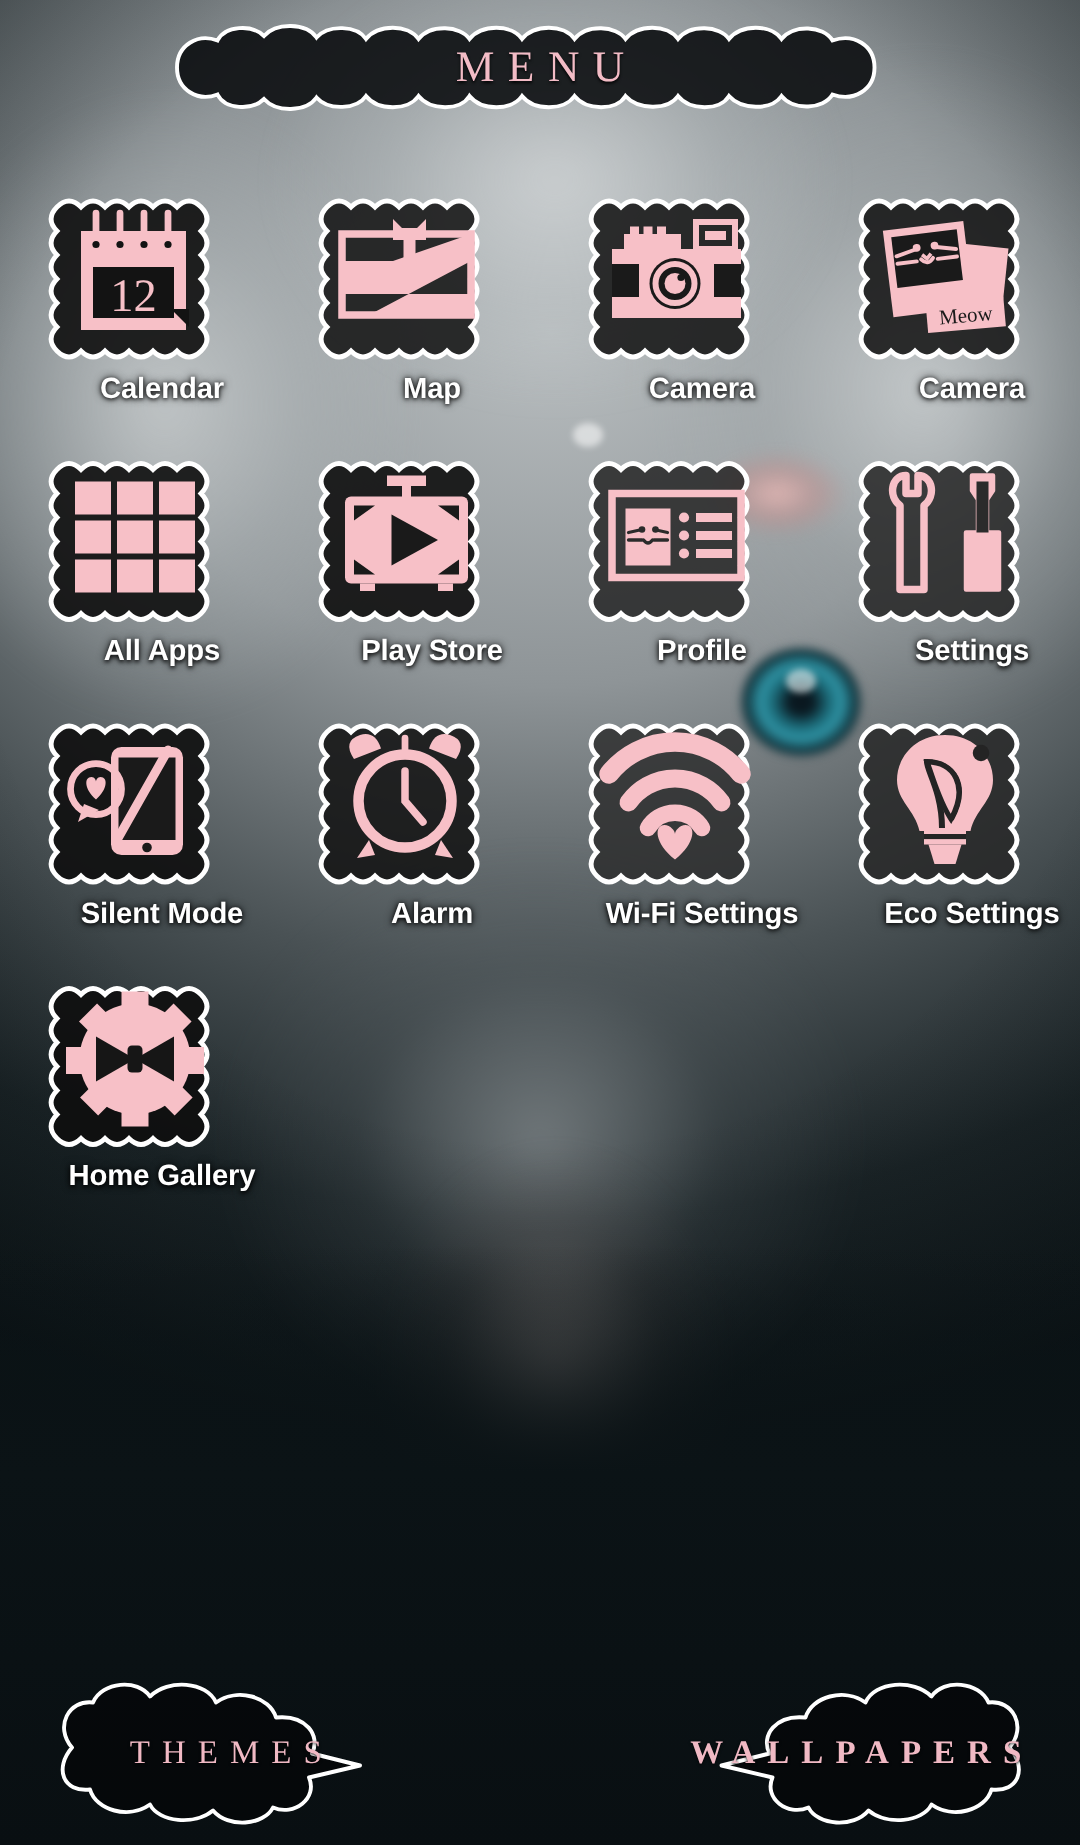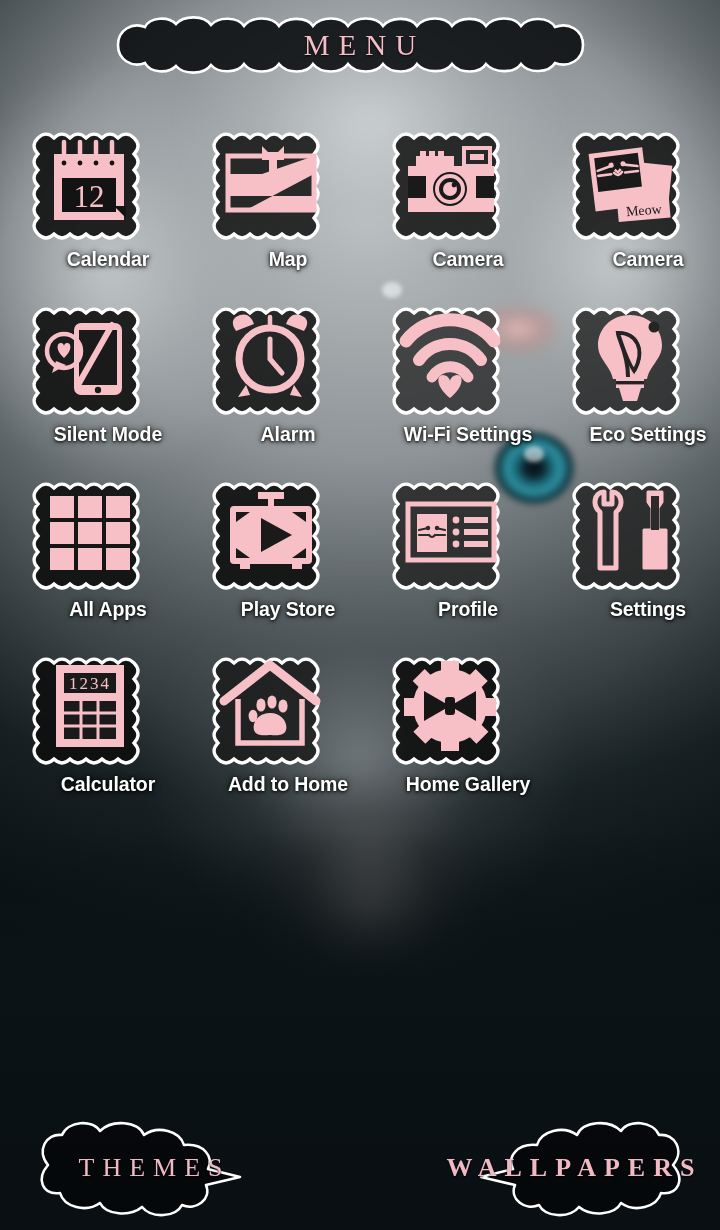--- a/index.html
+++ b/index.html
@@ -59,21 +59,21 @@
     white-space:nowrap;letter-spacing:-.1px;margin-left:36px;
   }
 
   
   .bottom{position:absolute;left:0;top:1105px;width:720px;height:125px;}
   .bb{position:absolute;top:8px;width:285px;height:110px;}
   .bb.left{left:8px;}
   .bb.right{left:428px;font-weight:bold;}
   .bb .txt{
     position:absolute;inset:0;display:flex;align-items:center;justify-content:center;
-    font-family:"Liberation Serif",serif;font-size:26px;letter-spacing:8px;
+    font-family:"Liberation Serif",serif;font-size:22px;letter-spacing:8px;
     color:#f0b9c4;text-indent:8px;text-shadow:0 1px 2px rgba(0,0,0,.9);
   }
 </style>
 </head>
 <body>
 
 <div id="stage">
 
   <div class="wall">
     <div class="wall-base"></div>
@@ -205,84 +205,20 @@
         <div class="label">Camera</div>
       </div>
     </div>
 
     <div class="row">
 
       <div class="cell">
         <div class="tile">
             <svg class="art" viewBox="0 0 128 126">
           <path d="M12 20 q8-8 16 0 q8-8 16 0 q8-8 16 0 q8-8 16 0 q8-8 16 0 q8-8 16 0 q8 8 0 16 q8 8 0 16 q8 8 0 16 q8 8 0 16 q8 8 0 16 q8 8 0 16 q-8 8-16 0 q-8 8-16 0 q-8 8-16 0 q-8 8-16 0 q-8 8-16 0 q-8 8-16 0 q-8-8 0-16 q-8-8 0-16 q-8-8 0-16 q-8-8 0-16 q-8-8 0-16 q-8-8 0-16 Z" fill="rgba(14,14,14,.9)" stroke="#fff" stroke-width="3.2"></path>
-          <rect x="48" y="30" width="48" height="72" rx="7" fill="#f7c0c7"></rect>
-          <rect x="53" y="37" width="38" height="55" fill="#1a1a1a"></rect>
-          <circle cx="72" cy="97" r="3.2" fill="#1a1a1a"></circle>
-          <path d="M86 32 L52 92" stroke="#f7c0c7" stroke-width="6" stroke-linecap="round"></path>
-          <circle cx="38" cy="58" r="17" fill="none" stroke="#f7c0c7" stroke-width="4.5"></circle>
-          <path d="M30 68 L26 80 L40 72 Z" fill="#f7c0c7"></path>
-          <path d="M38 65 C30 58 30 50 35 50 C37 50 38 52 38 53 C38 52 39 50 41 50 C46 50 46 58 38 65 Z" fill="#f7c0c7"></path>
-        </svg>
-          </div>
-        <div class="label">Silent Mode</div>
-      </div>
-
-      <div class="cell">
-        <div class="tile">
-            <svg class="art" viewBox="0 0 128 126">
-          <path d="M12 20 q8-8 16 0 q8-8 16 0 q8-8 16 0 q8-8 16 0 q8-8 16 0 q8-8 16 0 q8 8 0 16 q8 8 0 16 q8 8 0 16 q8 8 0 16 q8 8 0 16 q8 8 0 16 q-8 8-16 0 q-8 8-16 0 q-8 8-16 0 q-8 8-16 0 q-8 8-16 0 q-8 8-16 0 q-8-8 0-16 q-8-8 0-16 q-8-8 0-16 q-8-8 0-16 q-8-8 0-16 q-8-8 0-16 Z" fill="rgba(18,18,18,.86)" stroke="#fff" stroke-width="3.2"></path>
-          <path d="M30 38 q-8-12 4-16 q10-3 14 9 Z" fill="#f7c0c7"></path>
-          <path d="M98 38 q8-12-4-16 q-10-3-14 9 Z" fill="#f7c0c7"></path>
-          <line x1="64" y1="24" x2="64" y2="34" stroke="#f7c0c7" stroke-width="4.5" stroke-linecap="round"></line>
-          <circle cx="64" cy="66" r="31" fill="none" stroke="#f7c0c7" stroke-width="7"></circle>
-          <path d="M64 46 L64 66 L76 80" fill="none" stroke="#f7c0c7" stroke-width="5" stroke-linecap="round"></path>
-          <path d="M40 92 L32 104 L44 102 Z" fill="#f7c0c7"></path>
-          <path d="M88 92 L96 104 L84 102 Z" fill="#f7c0c7"></path>
-        </svg>
-          </div>
-        <div class="label">Alarm</div>
-      </div>
-
-      <div class="cell">
-        <div class="tile">
-            <svg class="art" viewBox="0 0 128 126">
-          <path d="M12 20 q8-8 16 0 q8-8 16 0 q8-8 16 0 q8-8 16 0 q8-8 16 0 q8-8 16 0 q8 8 0 16 q8 8 0 16 q8 8 0 16 q8 8 0 16 q8 8 0 16 q8 8 0 16 q-8 8-16 0 q-8 8-16 0 q-8 8-16 0 q-8 8-16 0 q-8 8-16 0 q-8 8-16 0 q-8-8 0-16 q-8-8 0-16 q-8-8 0-16 q-8-8 0-16 q-8-8 0-16 q-8-8 0-16 Z" fill="rgba(40,40,40,.78)" stroke="#fff" stroke-width="3.2"></path>
-          <path d="M20 48 A56 56 0 0 1 108 48" fill="none" stroke="#f7c0c7" stroke-width="13" stroke-linecap="round"></path>
-          <path d="M33 67 A38 38 0 0 1 95 67" fill="none" stroke="#f7c0c7" stroke-width="12" stroke-linecap="round"></path>
-          <path d="M46 84 A21 21 0 0 1 82 84" fill="none" stroke="#f7c0c7" stroke-width="11" stroke-linecap="round"></path>
-          <path d="M64 105 C50 94 50 82 57 82 C61 82 64 86 64 88 C64 86 67 82 71 82 C78 82 78 94 64 105 Z" fill="#f7c0c7"></path>
-        </svg>
-          </div>
-        <div class="label">Wi-Fi Settings</div>
-      </div>
-
-      <div class="cell">
-        <div class="tile">
-            <svg class="art" viewBox="0 0 128 126">
-          <path d="M12 20 q8-8 16 0 q8-8 16 0 q8-8 16 0 q8-8 16 0 q8-8 16 0 q8-8 16 0 q8 8 0 16 q8 8 0 16 q8 8 0 16 q8 8 0 16 q8 8 0 16 q8 8 0 16 q-8 8-16 0 q-8 8-16 0 q-8 8-16 0 q-8 8-16 0 q-8 8-16 0 q-8 8-16 0 q-8-8 0-16 q-8-8 0-16 q-8-8 0-16 q-8-8 0-16 q-8-8 0-16 q-8-8 0-16 Z" fill="rgba(36,36,36,.82)" stroke="#fff" stroke-width="3.2"></path>
-          <path d="M64 22 C44 22 32 37 32 52 C32 66 44 72 47 86 L81 86 C84 72 96 66 96 52 C96 37 84 22 64 22 Z" fill="#f7c0c7"></path>
-          <rect x="50" y="86" width="28" height="9" fill="#f7c0c7"></rect>
-          <path d="M53 95 L75 95 L71 108 L57 108 Z" fill="#f7c0c7"></path>
-          <rect x="50" y="88" width="28" height="3.4" fill="#242424"></rect>
-          <path d="M62 84 C62 60 52 46 52 40 C70 40 80 56 68 78" fill="none" stroke="#242424" stroke-width="4"></path>
-          <path d="M52 40 C70 40 80 56 68 78 C60 66 56 50 52 40 Z" fill="#f7c0c7" stroke="#242424" stroke-width="3.4"></path>
-          <circle cx="88" cy="34" r="5.5" fill="#242424"></circle>
-        </svg>
-          </div>
-        <div class="label">Eco Settings</div>
-      </div>
-    </div>
-
-    <div class="row">
-
-      <div class="cell">
-        <div class="tile">
-            <svg class="art" viewBox="0 0 128 126">
-          <path d="M12 20 q8-8 16 0 q8-8 16 0 q8-8 16 0 q8-8 16 0 q8-8 16 0 q8-8 16 0 q8 8 0 16 q8 8 0 16 q8 8 0 16 q8 8 0 16 q8 8 0 16 q8 8 0 16 q-8 8-16 0 q-8 8-16 0 q-8 8-16 0 q-8 8-16 0 q-8 8-16 0 q-8 8-16 0 q-8-8 0-16 q-8-8 0-16 q-8-8 0-16 q-8-8 0-16 q-8-8 0-16 q-8-8 0-16 Z" fill="rgba(14,14,14,.9)" stroke="#fff" stroke-width="3.2"></path>
           <g fill="#f7c0c7">
             <rect x="24" y="28" width="24" height="22"></rect>
                 <rect x="52" y="28" width="24" height="22"></rect>
                 <rect x="80" y="28" width="24" height="22"></rect>
             <rect x="24" y="54" width="24" height="22"></rect>
                 <rect x="52" y="54" width="24" height="22"></rect>
                 <rect x="80" y="54" width="24" height="22"></rect>
             <rect x="24" y="80" width="24" height="22"></rect>
                 <rect x="52" y="80" width="24" height="22"></rect>
                 <rect x="80" y="80" width="24" height="22"></rect>
@@ -351,53 +287,82 @@
         <div class="label">Settings</div>
       </div>
     </div>
 
     <div class="row">
 
       <div class="cell">
         <div class="tile">
             <svg class="art" viewBox="0 0 128 126">
           <path d="M12 20 q8-8 16 0 q8-8 16 0 q8-8 16 0 q8-8 16 0 q8-8 16 0 q8-8 16 0 q8 8 0 16 q8 8 0 16 q8 8 0 16 q8 8 0 16 q8 8 0 16 q8 8 0 16 q-8 8-16 0 q-8 8-16 0 q-8 8-16 0 q-8 8-16 0 q-8 8-16 0 q-8 8-16 0 q-8-8 0-16 q-8-8 0-16 q-8-8 0-16 q-8-8 0-16 q-8-8 0-16 q-8-8 0-16 Z" fill="rgba(14,14,14,.9)" stroke="#fff" stroke-width="3.2"></path>
-          <rect x="30" y="22" width="68" height="82" fill="#f7c0c7"></rect>
-          <rect x="38" y="30" width="52" height="20" fill="#1a1a1a"></rect>
-          <text x="64" y="46" font-family="Liberation Serif, serif" font-size="17" fill="#f7c0c7" text-anchor="middle" letter-spacing="2">1234</text>
-          <rect x="38" y="58" width="52" height="38" fill="#1a1a1a"></rect>
-          <g stroke="#f7c0c7" stroke-width="3">
-            <line x1="55" y1="58" x2="55" y2="96"></line>
-                <line x1="72" y1="58" x2="72" y2="96"></line>
-            <line x1="38" y1="70" x2="90" y2="70"></line>
-                <line x1="38" y1="83" x2="90" y2="83"></line>
-          </g>
-        </svg>
-          </div>
-        <div class="label">Calculator</div>
-      </div>
-
-
-      <div class="cell">
-        <div class="tile">
-            <svg class="art" viewBox="0 0 128 126">
-          <path d="M12 20 q8-8 16 0 q8-8 16 0 q8-8 16 0 q8-8 16 0 q8-8 16 0 q8-8 16 0 q8 8 0 16 q8 8 0 16 q8 8 0 16 q8 8 0 16 q8 8 0 16 q8 8 0 16 q-8 8-16 0 q-8 8-16 0 q-8 8-16 0 q-8 8-16 0 q-8 8-16 0 q-8 8-16 0 q-8-8 0-16 q-8-8 0-16 q-8-8 0-16 q-8-8 0-16 q-8-8 0-16 q-8-8 0-16 Z" fill="rgba(26,26,26,.82)" stroke="#fff" stroke-width="3.2"></path>
-          <path d="M18 58 L64 22 L110 58" fill="none" stroke="#f7c0c7" stroke-width="9" stroke-linecap="round" stroke-linejoin="round"></path>
-          <path d="M32 56 L32 100 L96 100 L96 56" fill="none" stroke="#f7c0c7" stroke-width="5.5"></path>
-          <g fill="#f7c0c7">
-            <ellipse cx="55" cy="62" rx="4.6" ry="6.6"></ellipse>
-            <ellipse cx="66" cy="59" rx="4.6" ry="6.6"></ellipse>
-            <ellipse cx="77" cy="63" rx="4.6" ry="6.6"></ellipse>
-            <ellipse cx="47" cy="73" rx="4.4" ry="6.2"></ellipse>
-            <path d="M64 70 C76 70 82 80 80 87 C78 94 68 92 64 92 C60 92 50 94 48 87 C46 80 52 70 64 70 Z"></path>
-          </g>
-        </svg>
-          </div>
-        <div class="label">Add to Home</div>
-      </div>
+          <rect x="48" y="30" width="48" height="72" rx="7" fill="#f7c0c7"></rect>
+          <rect x="53" y="37" width="38" height="55" fill="#1a1a1a"></rect>
+          <circle cx="72" cy="97" r="3.2" fill="#1a1a1a"></circle>
+          <path d="M86 32 L52 92" stroke="#f7c0c7" stroke-width="6" stroke-linecap="round"></path>
+          <circle cx="38" cy="58" r="17" fill="none" stroke="#f7c0c7" stroke-width="4.5"></circle>
+          <path d="M30 68 L26 80 L40 72 Z" fill="#f7c0c7"></path>
+          <path d="M38 65 C30 58 30 50 35 50 C37 50 38 52 38 53 C38 52 39 50 41 50 C46 50 46 58 38 65 Z" fill="#f7c0c7"></path>
+        </svg>
+          </div>
+        <div class="label">Silent Mode</div>
+      </div>
+
+      <div class="cell">
+        <div class="tile">
+            <svg class="art" viewBox="0 0 128 126">
+          <path d="M12 20 q8-8 16 0 q8-8 16 0 q8-8 16 0 q8-8 16 0 q8-8 16 0 q8-8 16 0 q8 8 0 16 q8 8 0 16 q8 8 0 16 q8 8 0 16 q8 8 0 16 q8 8 0 16 q-8 8-16 0 q-8 8-16 0 q-8 8-16 0 q-8 8-16 0 q-8 8-16 0 q-8 8-16 0 q-8-8 0-16 q-8-8 0-16 q-8-8 0-16 q-8-8 0-16 q-8-8 0-16 q-8-8 0-16 Z" fill="rgba(18,18,18,.86)" stroke="#fff" stroke-width="3.2"></path>
+          <path d="M30 38 q-8-12 4-16 q10-3 14 9 Z" fill="#f7c0c7"></path>
+          <path d="M98 38 q8-12-4-16 q-10-3-14 9 Z" fill="#f7c0c7"></path>
+          <line x1="64" y1="24" x2="64" y2="34" stroke="#f7c0c7" stroke-width="4.5" stroke-linecap="round"></line>
+          <circle cx="64" cy="66" r="31" fill="none" stroke="#f7c0c7" stroke-width="7"></circle>
+          <path d="M64 46 L64 66 L76 80" fill="none" stroke="#f7c0c7" stroke-width="5" stroke-linecap="round"></path>
+          <path d="M40 92 L32 104 L44 102 Z" fill="#f7c0c7"></path>
+          <path d="M88 92 L96 104 L84 102 Z" fill="#f7c0c7"></path>
+        </svg>
+          </div>
+        <div class="label">Alarm</div>
+      </div>
+
+      <div class="cell">
+        <div class="tile">
+            <svg class="art" viewBox="0 0 128 126">
+          <path d="M12 20 q8-8 16 0 q8-8 16 0 q8-8 16 0 q8-8 16 0 q8-8 16 0 q8-8 16 0 q8 8 0 16 q8 8 0 16 q8 8 0 16 q8 8 0 16 q8 8 0 16 q8 8 0 16 q-8 8-16 0 q-8 8-16 0 q-8 8-16 0 q-8 8-16 0 q-8 8-16 0 q-8 8-16 0 q-8-8 0-16 q-8-8 0-16 q-8-8 0-16 q-8-8 0-16 q-8-8 0-16 q-8-8 0-16 Z" fill="rgba(40,40,40,.78)" stroke="#fff" stroke-width="3.2"></path>
+          <path d="M20 48 A56 56 0 0 1 108 48" fill="none" stroke="#f7c0c7" stroke-width="13" stroke-linecap="round"></path>
+          <path d="M33 67 A38 38 0 0 1 95 67" fill="none" stroke="#f7c0c7" stroke-width="12" stroke-linecap="round"></path>
+          <path d="M46 84 A21 21 0 0 1 82 84" fill="none" stroke="#f7c0c7" stroke-width="11" stroke-linecap="round"></path>
+          <path d="M64 105 C50 94 50 82 57 82 C61 82 64 86 64 88 C64 86 67 82 71 82 C78 82 78 94 64 105 Z" fill="#f7c0c7"></path>
+        </svg>
+          </div>
+        <div class="label">Wi-Fi Settings</div>
+      </div>
+
+      <div class="cell">
+        <div class="tile">
+            <svg class="art" viewBox="0 0 128 126">
+          <path d="M12 20 q8-8 16 0 q8-8 16 0 q8-8 16 0 q8-8 16 0 q8-8 16 0 q8-8 16 0 q8 8 0 16 q8 8 0 16 q8 8 0 16 q8 8 0 16 q8 8 0 16 q8 8 0 16 q-8 8-16 0 q-8 8-16 0 q-8 8-16 0 q-8 8-16 0 q-8 8-16 0 q-8 8-16 0 q-8-8 0-16 q-8-8 0-16 q-8-8 0-16 q-8-8 0-16 q-8-8 0-16 q-8-8 0-16 Z" fill="rgba(36,36,36,.82)" stroke="#fff" stroke-width="3.2"></path>
+          <path d="M64 22 C44 22 32 37 32 52 C32 66 44 72 47 86 L81 86 C84 72 96 66 96 52 C96 37 84 22 64 22 Z" fill="#f7c0c7"></path>
+          <rect x="50" y="86" width="28" height="9" fill="#f7c0c7"></rect>
+          <path d="M53 95 L75 95 L71 108 L57 108 Z" fill="#f7c0c7"></path>
+          <rect x="50" y="88" width="28" height="3.4" fill="#242424"></rect>
+          <path d="M62 84 C62 60 52 46 52 40 C70 40 80 56 68 78" fill="none" stroke="#242424" stroke-width="4"></path>
+          <path d="M52 40 C70 40 80 56 68 78 C60 66 56 50 52 40 Z" fill="#f7c0c7" stroke="#242424" stroke-width="3.4"></path>
+          <circle cx="88" cy="34" r="5.5" fill="#242424"></circle>
+        </svg>
+          </div>
+        <div class="label">Eco Settings</div>
+      </div>
+    </div>
+
+    <div class="row">
+
+
+
 
       <div class="cell">
         <div class="tile">
             <svg class="art" viewBox="0 0 128 126">
           <path d="M12 20 q8-8 16 0 q8-8 16 0 q8-8 16 0 q8-8 16 0 q8-8 16 0 q8-8 16 0 q8 8 0 16 q8 8 0 16 q8 8 0 16 q8 8 0 16 q8 8 0 16 q8 8 0 16 q-8 8-16 0 q-8 8-16 0 q-8 8-16 0 q-8 8-16 0 q-8 8-16 0 q-8 8-16 0 q-8-8 0-16 q-8-8 0-16 q-8-8 0-16 q-8-8 0-16 q-8-8 0-16 q-8-8 0-16 Z" fill="rgba(14,14,14,.9)" stroke="#fff" stroke-width="3.2"></path>
           <g fill="#f7c0c7">
             <rect x="55" y="18" width="18" height="16"></rect>
                 <rect x="55" y="92" width="18" height="16"></rect>
             <rect x="18" y="55" width="16" height="18"></rect>
                 <rect x="94" y="55" width="16" height="18"></rect>

